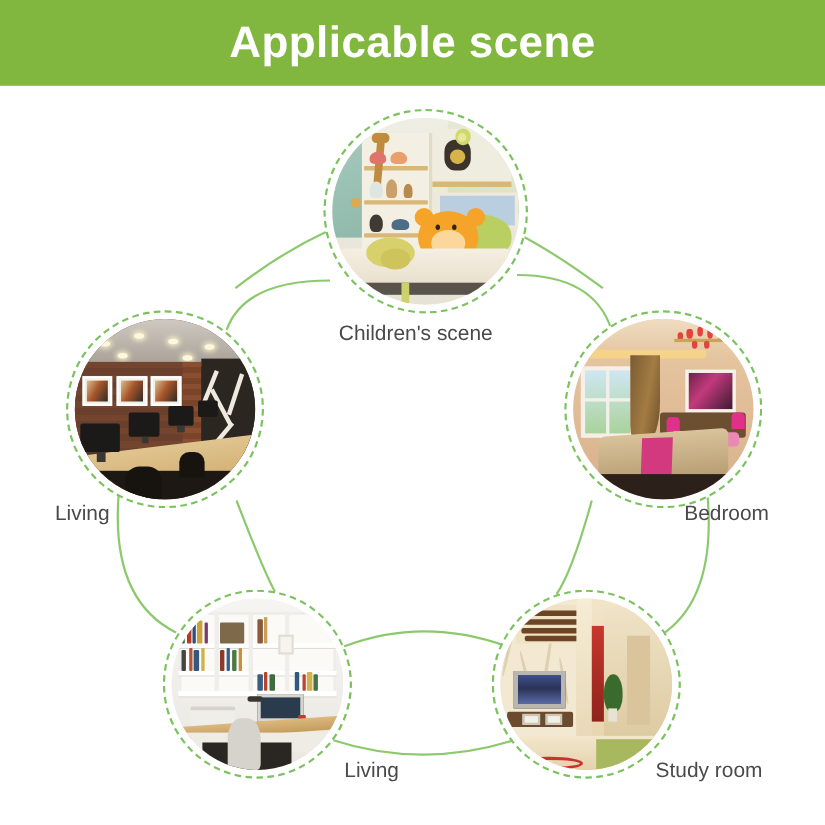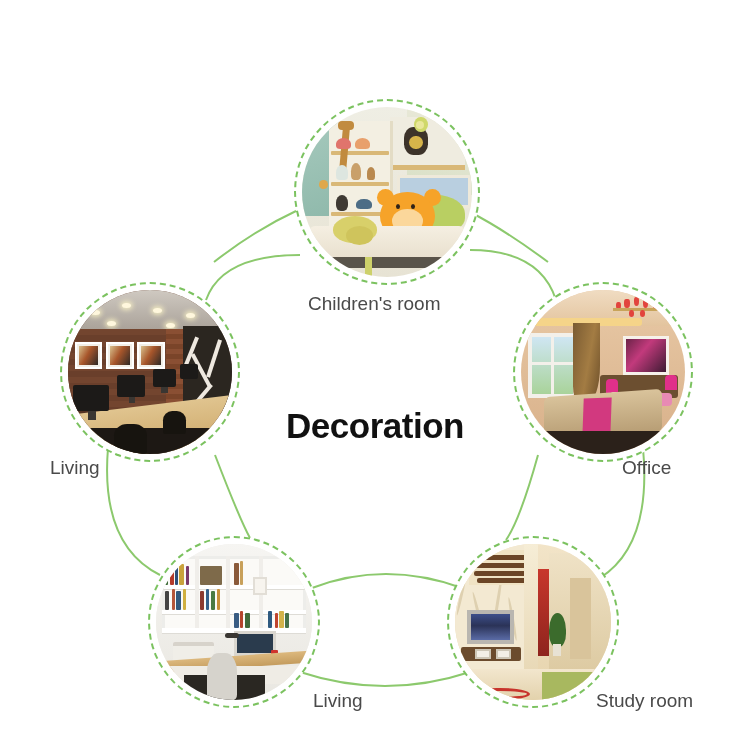--- a/index.html
+++ b/index.html
@@ -155,20 +155,23 @@
   .l-pot{position:absolute;left:63%;top:64%;width:5%;height:8%;background:#e8e2d4;}
   .l-floor{position:absolute;left:0;top:80%;width:100%;height:20%;background:linear-gradient(#f2e6cd,#e3d2ac);}
   .l-green{position:absolute;left:56%;top:82%;width:44%;height:18%;background:#a8b85f;}
   .l-rug{position:absolute;left:8%;top:92%;width:40%;height:8%;border:3px solid #c8342c;border-radius:50%;box-sizing:border-box;}
 </style>
 </head>
 <body>
 
 <div id="stage">
 
+  <div class="banner">
+    <div class="banner-title">Applicable scene</div>
+  </div>
 
   <svg class="connectors" viewBox="0 0 750 750">
     <g fill="none" stroke="#8cc96d" stroke-width="2">
 
       <path d="M 300 255 Q 222 255 206 300"></path>
       <path d="M 214 262 Q 255 230 298 210"></path>
 
       <path d="M 470 250 Q 540 250 556 300"></path>
       <path d="M 548 262 Q 505 230 470 212"></path>
 
@@ -219,21 +222,21 @@
         <div class="k-eye" style="left:55%;top:57%;"></div>
         <div class="k-eye" style="left:64%;top:57%;"></div>
         <div class="k-bed"></div>
         <div class="k-turtle"></div>
         <div class="k-turtle2"></div>
         <div class="k-bedshadow"></div>
         <div class="k-bedleg"></div>
       </div>
     </div>
   </div>
-  <div class="node-label" style="left:308px;top:293px;">Children's room</div>
+  <div class="node-label" style="left:308px;top:293px;">Children's scene</div>
 
   <div class="node" style="left:60px;top:282px;width:180px;height:180px;">
     <div class="photo-ring" style="width:180px;height:180px;"></div>
     <div class="photo art-office" style="left:8px;top:8px;width:164px;height:164px;">
       <div class="photo-inner">
         <div class="o-ceil"></div>
         <div class="o-light" style="left:14%;top:12%;"></div>
         <div class="o-light" style="left:33%;top:8%;"></div>
         <div class="o-light" style="left:52%;top:11%;"></div>
         <div class="o-light" style="left:72%;top:14%;"></div>
@@ -297,21 +300,21 @@
         <div class="b-lamp" style="left:88%;top:52%;width:7%;height:9%;"></div>
         <div class="b-pillow" style="left:54%;top:62%;width:14%;height:8%;background:#f0e3c7;"></div>
         <div class="b-pillow" style="left:68%;top:62%;width:13%;height:8%;background:#e8a93f;"></div>
         <div class="b-pillow" style="left:78%;top:63%;width:14%;height:8%;background:#e88ab4;"></div>
         <div class="b-bed"></div>
         <div class="b-runner"></div>
         <div class="b-floor"></div>
       </div>
     </div>
   </div>
-  <div class="node-label" style="left:622px;top:457px;">Office</div>
+  <div class="node-label" style="left:622px;top:457px;">Bedroom</div>
 
   <div class="node" style="left:148px;top:536px;width:172px;height:172px;">
     <div class="photo-ring" style="width:172px;height:172px;"></div>
     <div class="photo art-study" style="left:8px;top:8px;width:156px;height:156px;">
       <div class="photo-inner">
         <div class="s-wall"></div>
         <div class="s-case"></div>
         <div class="s-sh" style="left:4%;top:26%;width:92%;height:4px;"></div>
         <div class="s-sh" style="left:4%;top:42%;width:92%;height:4px;"></div>
         <div class="s-sh" style="left:4%;top:54%;width:92%;height:5px;"></div>
@@ -383,15 +386,14 @@
         <div class="l-plant"></div>
         <div class="l-pot"></div>
         <div class="l-floor"></div>
         <div class="l-green"></div>
         <div class="l-rug"></div>
       </div>
     </div>
   </div>
   <div class="node-label" style="left:596px;top:690px;">Study room</div>
 
-  <div class="center-label">Decoration</div>
 
 </div>
 
 </body></html>

